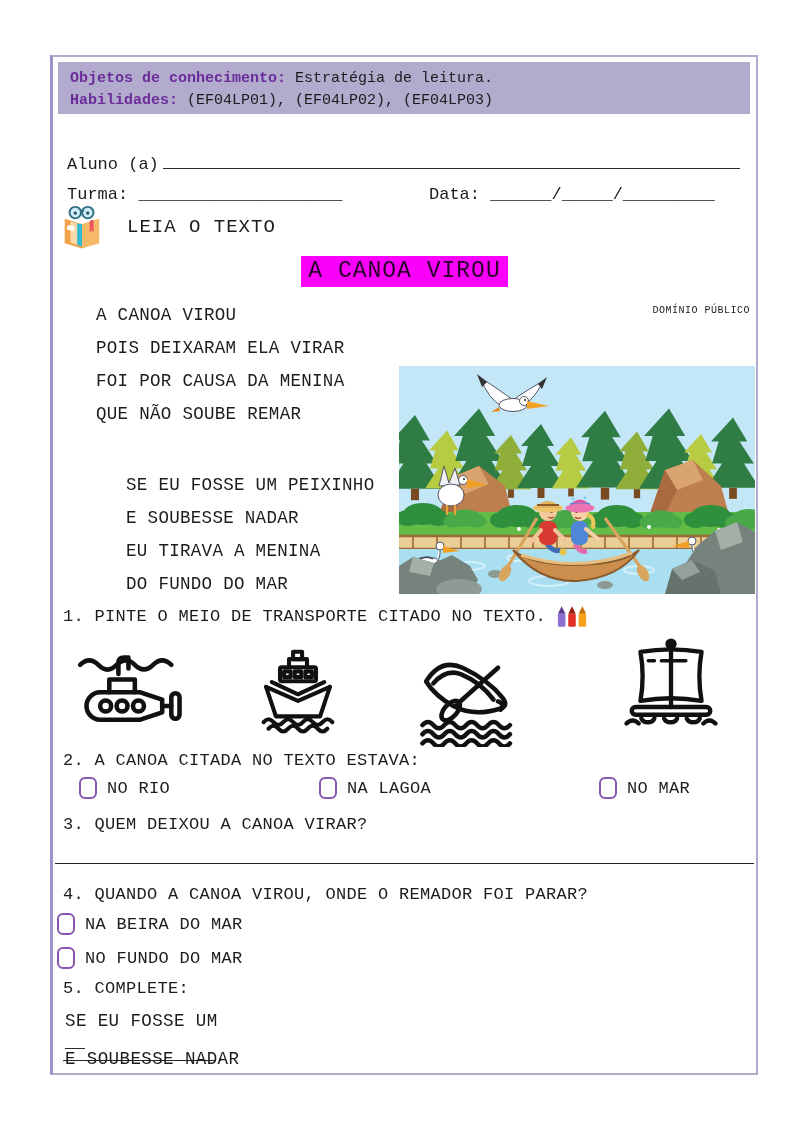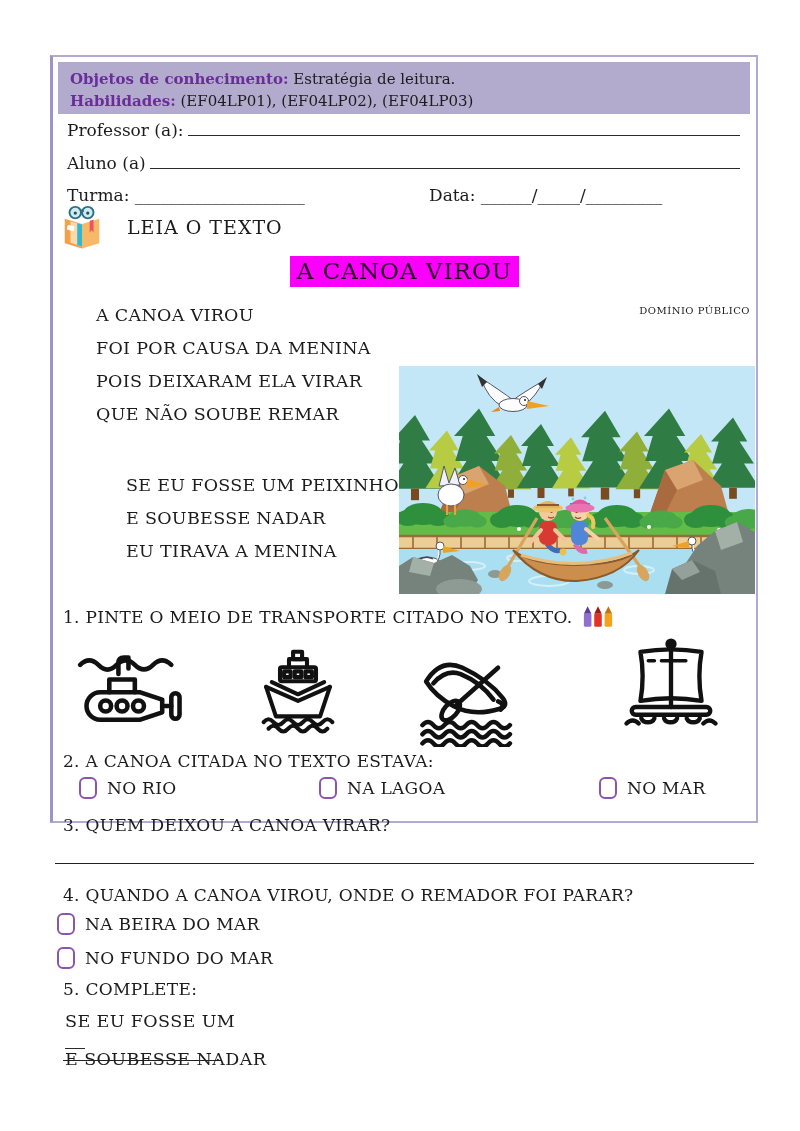--- a/index.html
+++ b/index.html
@@ -3,23 +3,23 @@
 <meta charset="utf-8">
 <style>
   * { margin:0; padding:0; box-sizing:border-box; }
   html,body { background:#ffffff; }
   body {
     width:800px; height:1131px; position:relative;
     font-family:"DejaVu Serif","Liberation Serif",serif;
     color:#1c1c1c;
   }
   .sheet {
-    position:absolute; left:50px; top:55px; width:708px; height:768px;
+    position:absolute; left:50px; top:55px; width:708px; height:1020px;
     background:#fff;
-    border:2px solid #b3abcd; border-left:3px solid #9d93c6;
+    border:2px solid #b3abcd; border-left:3px solid #9d93c6;font-family:Liberation Mono, monospace;
   }
   
   .hdr-box {
     position:absolute; left:5px; top:5px; width:692px; height:52px;
     background:#b2abcd; padding:6px 12px;
   }
   .hdr-line { font-size:15px; line-height:22px; white-space:nowrap; }
   .hdr-label { font-weight:bold; color:#6a2d9a; }
   
   .form-row { position:absolute; left:14px; right:16px; display:flex; align-items:baseline; font-size:17px; }
@@ -56,24 +56,20 @@
 
   <div class="hdr-box">
     <div class="hdr-line">
       <span class="hdr-label">Objetos de conhecimento:</span><span> Estratégia de leitura.</span>
     </div>
     <div class="hdr-line">
       <span class="hdr-label">Habilidades:</span><span> (EF04LP01), (EF04LP02), (EF04LP03)</span>
     </div>
   </div>
 
-  <div class="form-row" style="top:62px;">
-    <span>Professor (a):</span>
-    <span class="fill"></span>
-  </div>
   <div class="form-row" style="top:95px;">
     <span>Aluno (a)</span>
     <span class="fill"></span>
   </div>
   <div class="form-row" style="top:128px;">
     <span>Turma:</span>
     <span class="blank-text"> ____________________</span>
     <span style="position:absolute; left:362px;">
       <span>Data:</span><span class="blank-text"> ______/_____/_________</span>
     </span>
@@ -100,22 +96,22 @@
 
   <div class="title-row">
     <span class="title-hl">A CANOA VIROU</span>
   </div>
 
   <div class="poem-section">
     <div class="credit">DOMÍNIO PÚBLICO</div>
 
     <div class="stanza stanza1">
       <div>A CANOA VIROU</div>
+      <div>POIS DEIXARAM ELA VIRAR</div>
       <div>FOI POR CAUSA DA MENINA</div>
-      <div>POIS DEIXARAM ELA VIRAR</div>
       <div>QUE NÃO SOUBE REMAR</div>
     </div>
 
     <div class="scene-wrap">
       <svg width="356" height="228" viewBox="0 0 356 228">
         <rect width="356" height="228" fill="#c3e7f7"></rect>
         <defs>
           <g id="pine">
             <path d="M0,-46 L13,-24 H6 L19,-4 h-9 L24,18 H-24 L-10,-4 h-9 L-13,-24 h-7 Z" fill="currentColor"></path>
             <rect x="-3.5" y="18" width="7" height="10" fill="#7a4a21"></rect>
@@ -251,20 +247,21 @@
           <path d="M266,228 l7,-25 20,-9 23,11 6,23 Z" fill="#65736c"></path>
           <path d="M273,203 l20,-9 8,12 -18,8 Z" fill="#93a19a"></path>
         </g>
       </svg>
     </div>
 
     <div class="stanza stanza2">
       <div>SE EU FOSSE UM PEIXINHO</div>
       <div>E SOUBESSE NADAR</div>
       <div>EU TIRAVA A MENINA</div>
+      <div>DO FUNDO DO MAR</div>
     </div>
   </div>
 
   <div class="q-text q1-row" style="top:546px;">
     <span>1. PINTE O MEIO DE TRANSPORTE CITADO NO TEXTO.</span>
     <svg width="32" height="27" viewBox="0 0 34 26">
       <path d="M2,10 L6,2 L10,10 Z" fill="#5d3f92"></path>
         <rect x="2" y="10" width="8" height="14" rx="1.5" fill="#8f6fd0"></rect>
       <path d="M13,10 L17,2 L21,10 Z" fill="#9d1d15"></path>
         <rect x="13" y="10" width="8" height="14" rx="1.5" fill="#e23227"></rect>

